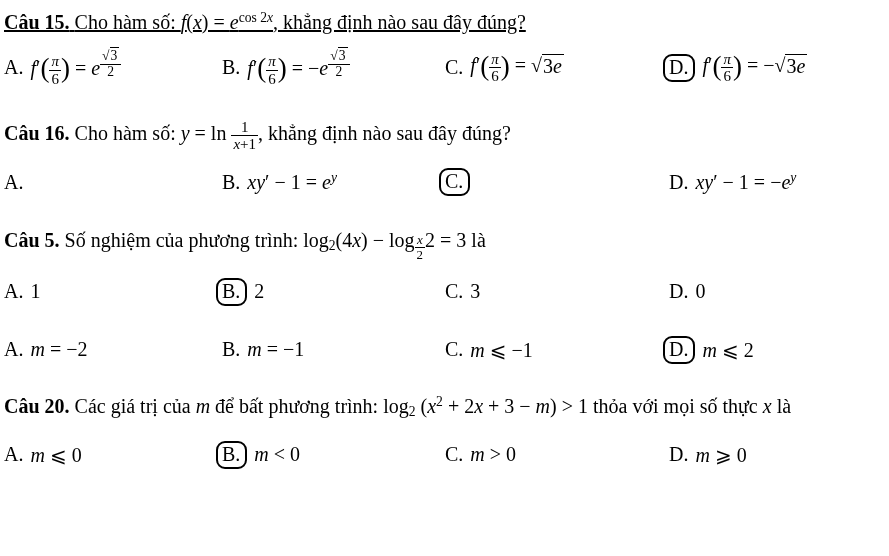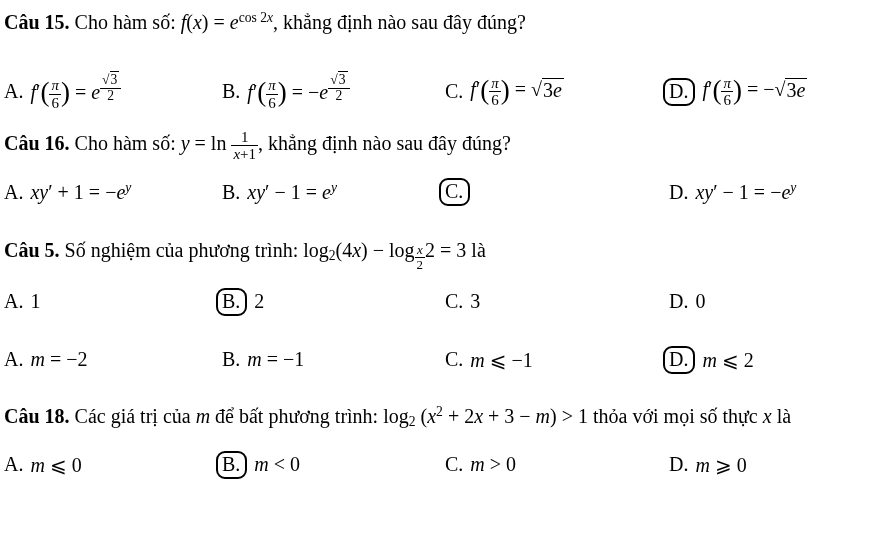--- a/index.html
+++ b/index.html
@@ -21,22 +21,22 @@
   .frac .den { display:block; padding:0 2px; }
   sup .frac { font-size:1.0em; }
   sub .frac { font-size:0.95em; }
   .sqrt { white-space:nowrap; }
   .sqrt .rad { border-top:1.4px solid #000; padding:0 2px 0 1px; }
   .bp { font-size:1.35em; line-height:0; vertical-align:-0.1em; }
   .opts { display:grid; grid-template-columns:218px 223px 224px 1fr; align-items:center; }
   .opt { display:flex; align-items:center; gap:7px; white-space:nowrap; }
   .letter.boxed { border:2px solid #000; border-radius:9px; padding:0 5px 1px 4px; margin-left:-6px; }
   
-  .q15 .q-head { margin-bottom:36px; }
-  .q16 { margin-top:18px; }  .q16 .q-head { margin-bottom:16px; }
+  .q15 .q-head { margin-bottom:12px;text-decoration:underline; }
+  .q16 { margin-top:32px; }  .q16 .q-head { margin-bottom:16px; }
   .q17 { margin-top:30px; }  .q17 .q-head { margin-bottom:16px; }
   .q18 { margin-top:30px; }  .q18 .q-head { margin-bottom:16px; }
   .q19 { margin-top:28px; }  .q19 .q-head { margin-bottom:20px; }
 </style>
 </head>
 <body>
 
 <div class="page">
 
   <section class="q q15">
@@ -86,21 +86,20 @@
     <p class="q-head">
       <b class="q-num">Câu 16.</b>
       <span class="q-prompt">Cho hàm số: <i>y</i> = ln <span class="frac">
             <span class="num">1</span>
             <span class="den"><i>x</i>+1</span>
           </span>, khẳng định nào sau đây đúng?</span>
     </p>
     <div class="opts">
       <div class="opt">
         <span class="letter">A.</span>
-        <span class="formula"><i>xy</i>′ + 1 = −<i>e</i><sup><i>y</i></sup></span>
       </div>
       <div class="opt">
         <span class="letter">B.</span>
         <span class="formula"><i>xy</i>′ − 1 = <i>e</i><sup><i>y</i></sup></span>
       </div>
       <div class="opt">
         <span class="letter boxed">C.</span>
       </div>
       <div class="opt">
         <span class="letter">D.</span>
@@ -153,21 +152,21 @@
       </div>
       <div class="opt">
         <span class="letter boxed">D.</span>
         <span class="formula"><i>m</i> ⩽ 2</span>
       </div>
     </div>
   </section>
 
   <section class="q q19">
     <p class="q-head">
-      <b class="q-num">Câu 18.</b>
+      <b class="q-num">Câu 20.</b>
       <span class="q-prompt">Các giá trị của <i>m</i> để bất phương trình: log<sub>2</sub> (<i>x</i><sup>2</sup> + 2<i>x</i> + 3 − <i>m</i>) &gt; 1 thỏa với mọi số thực <i>x</i> là</span>
     </p>
     <div class="opts">
       <div class="opt">
         <span class="letter">A.</span>
         <span class="formula"><i>m</i> ⩽ 0</span>
       </div>
       <div class="opt">
         <span class="letter boxed">B.</span>
         <span class="formula"><i>m</i> &lt; 0</span>

